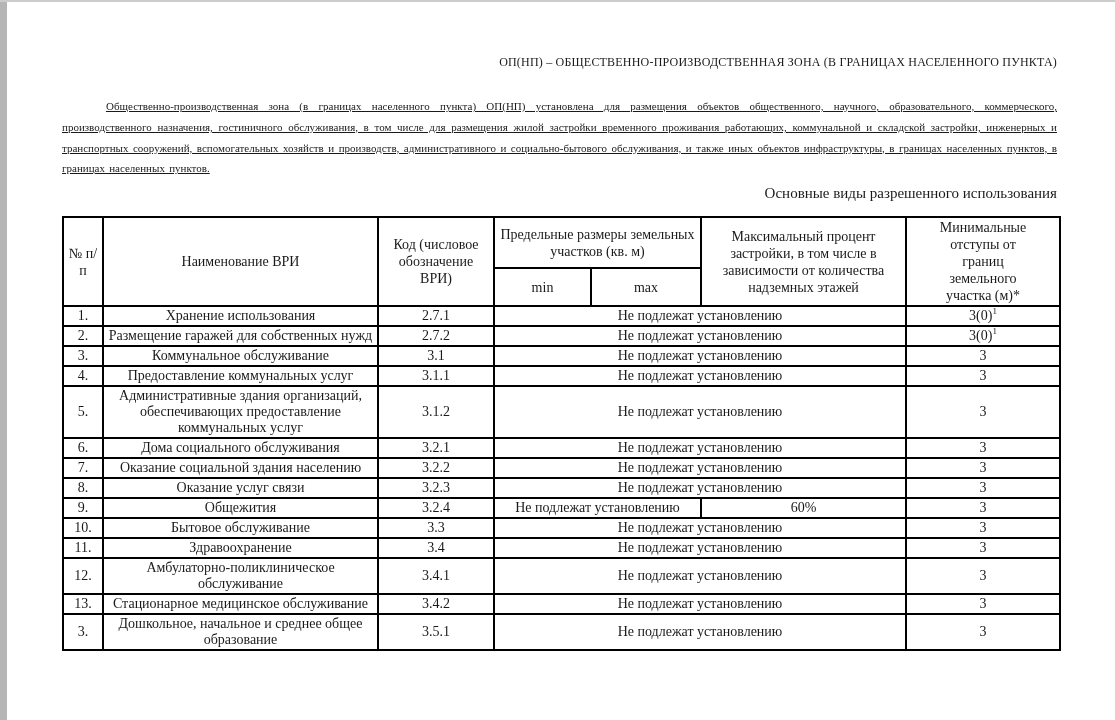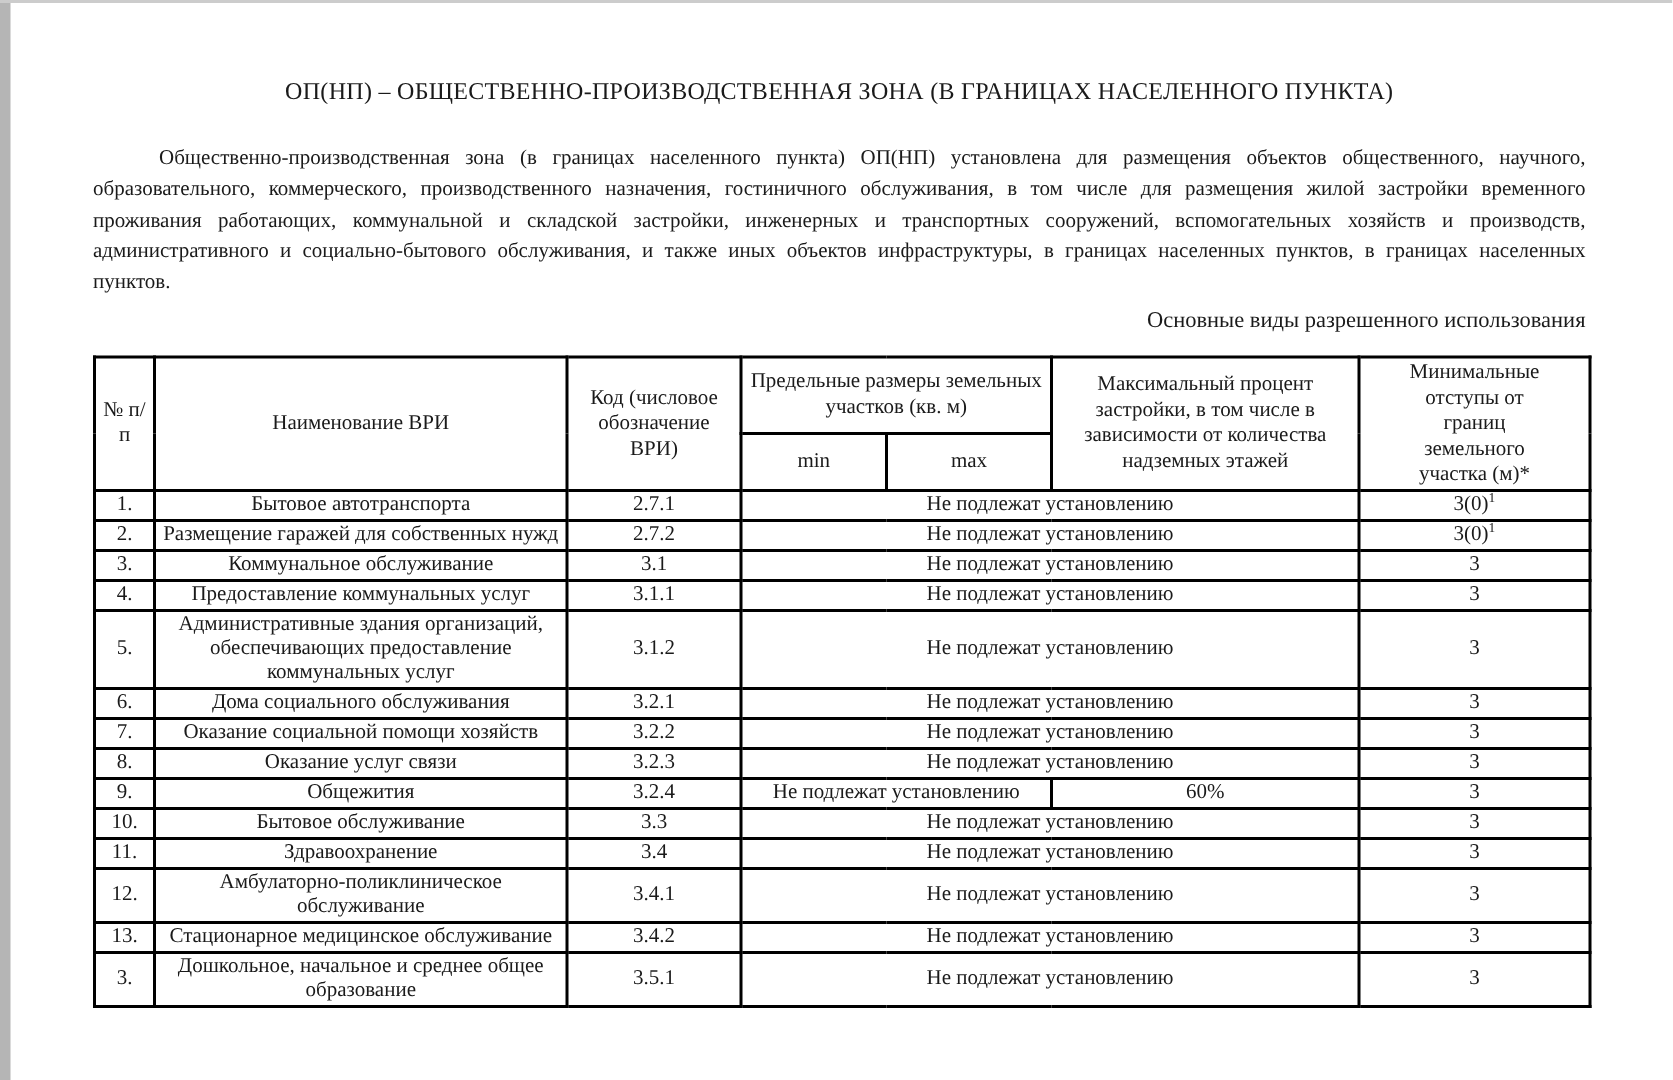--- a/index.html
+++ b/index.html
@@ -8,28 +8,29 @@
     width: 1115px; height: 720px;
     position: relative; overflow: hidden;
     font-family: "Liberation Serif", "DejaVu Serif", serif;
     color: #1a1a1a;
   }
   .edge-left  { position: absolute; left: 0; top: 0; width: 7px; height: 720px; background: #b5b5b5; }
   .edge-top   { position: absolute; left: 0; top: 0; width: 1115px; height: 2px; background: #cccccc; }
 
   .doc-title {
     margin: 52px 0 0 62px; width: 995px;
-    text-align: center; font-size: 16px; font-weight: normal;
+    text-align: right; font-size: 12px; font-weight: normal;
     line-height: 20px; letter-spacing: 0.2px;
   }
   .doc-paragraph {
     margin: 24px 0 0 62px; width: 995px;
     text-align: justify; text-indent: 44px;
-    font-size: 14px; line-height: 20.8px;
+    font-size: 11px; line-height: 20.8px;
     word-spacing: 1.5px;
+    text-decoration: underline;
   }
   .table-caption {
     margin: 4px 0 0 62px; width: 995px;
     text-align: right; font-size: 15px; line-height: 20px;
   }
 
   table.main {
     margin: 13px 0 0 62px; width: 997px;
     border-collapse: collapse; table-layout: fixed;
   }
@@ -80,21 +81,21 @@
       <th rowspan="2" class="header-offset">Минимальные отступы от границ земельного участка (м)*</th>
     </tr>
     <tr class="hrow-2">
       <th>min</th>
       <th>max</th>
     </tr>
   </thead>
   <tbody>
       <tr>
         <td>1.</td>
-        <td>Бытовое автотранспорта</td>
+        <td>Хранение использования</td>
         <td>2.7.1</td>
         <td colspan="3">Не подлежат установлению</td>
         <td>3(0)<sup>1</sup></td>
       </tr>
       <tr>
         <td>2.</td>
         <td>Размещение гаражей для собственных нужд</td>
         <td>2.7.2</td>
         <td colspan="3">Не подлежат установлению</td>
         <td class="vtop">3(0)<sup>1</sup></td>
@@ -122,21 +123,21 @@
       </tr>
       <tr>
         <td>6.</td>
         <td>Дома социального обслуживания</td>
         <td>3.2.1</td>
         <td colspan="3">Не подлежат установлению</td>
         <td>3</td>
       </tr>
       <tr>
         <td>7.</td>
-        <td>Оказание социальной помощи хозяйств</td>
+        <td>Оказание социальной здания населению</td>
         <td>3.2.2</td>
         <td colspan="3">Не подлежат установлению</td>
         <td>3</td>
       </tr>
       <tr>
         <td>8.</td>
         <td>Оказание услуг связи</td>
         <td>3.2.3</td>
         <td colspan="3">Не подлежат установлению</td>
         <td>3</td>

